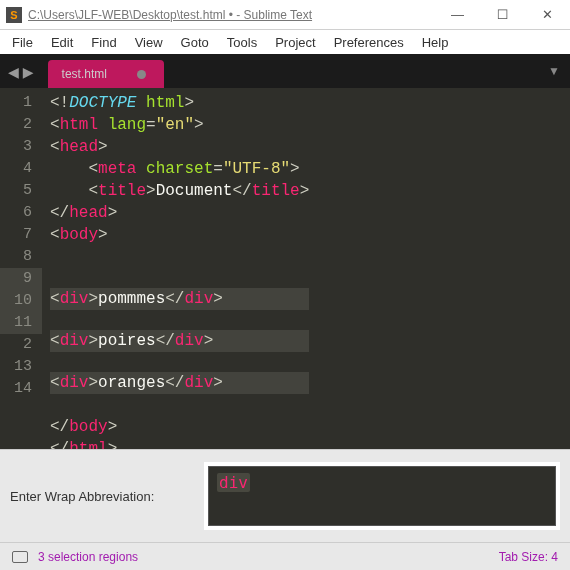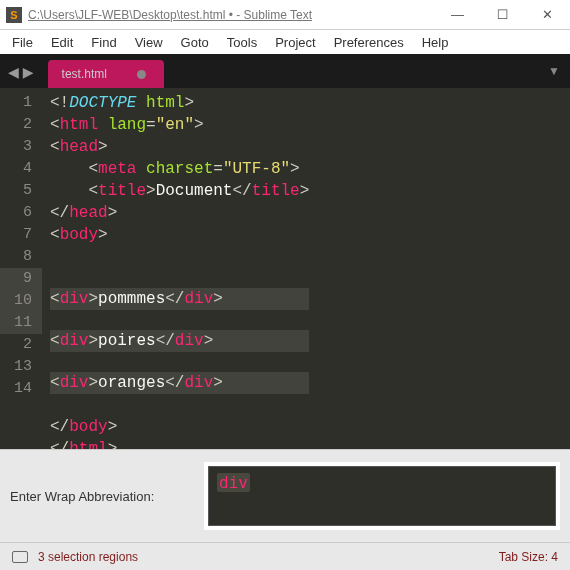--- a/index.html
+++ b/index.html
@@ -86,21 +86,21 @@
     background:#2f2f2a; color:#f92672;
     padding:6px 8px; height:60px;
     font-family: Consolas, monospace; font-size:16px;
     border:1px solid #555;
   }
   .wrap-sel { background:#48483f; border-radius:2px; padding:0 2px; }
   
   .statusbar {
     height:28px; background:#e8e8e8;
     display:flex; align-items:center;
-    padding:0 12px; font-size:12px; color:#7f1d1d;
+    padding:0 12px; font-size:12px; color:#a21caf;
     border-top:1px solid #ccc;
   }
   .status-icon { width:16px; height:12px; border:1.5px solid #666; border-radius:2px; margin-right:10px; }
   .status-spacer { flex:1; }
 </style>
 </head>
 <body>
 
 <div class="titlebar">
   <div class="app-icon">

